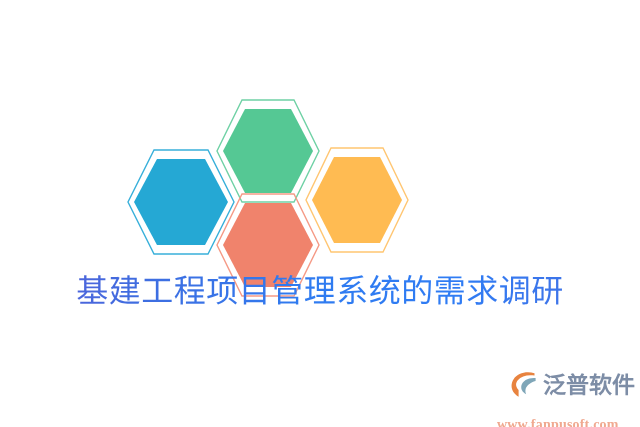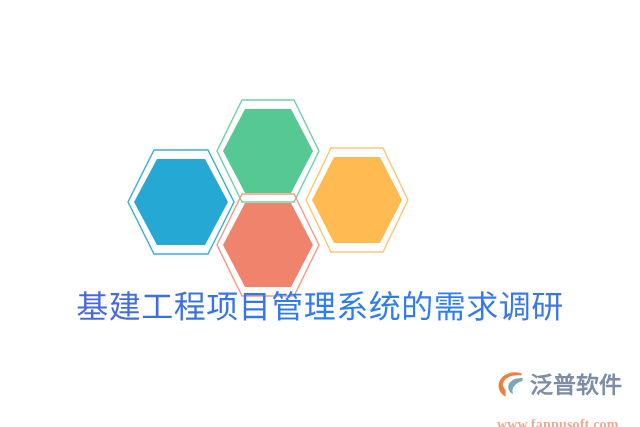--- a/index.html
+++ b/index.html
@@ -38,21 +38,21 @@
 
   .hex-svg {
     display: block;
     overflow: visible;
   }
 
   
   #headline {
     position: absolute;
     left: 0;
-    top: 286px;
+    top: 270px;
     width: 640px;
     text-align: center;
     font-size: 32px;
     line-height: 42px;
     font-weight: 400;
     letter-spacing: 0.5px;
     white-space: nowrap;
     background-image: linear-gradient(100deg,
                         #5b5bd6 0%,
                         #3f6de0 22%,
@@ -75,20 +75,21 @@
     left: 497px;
     top: 370px;
     width: 138px;
     height: 50px;
   }
 
   #logo-row {
     display: flex;
     align-items: center;
     height: 30px;
+    justify-content: flex-end;
   }
 
   #logo-mark {
     display: block;
     flex: 0 0 auto;
   }
 
   #logo-wordmark {
     font-family: "DejaVu Sans", "Liberation Sans", sans-serif;
     font-size: 23px;

